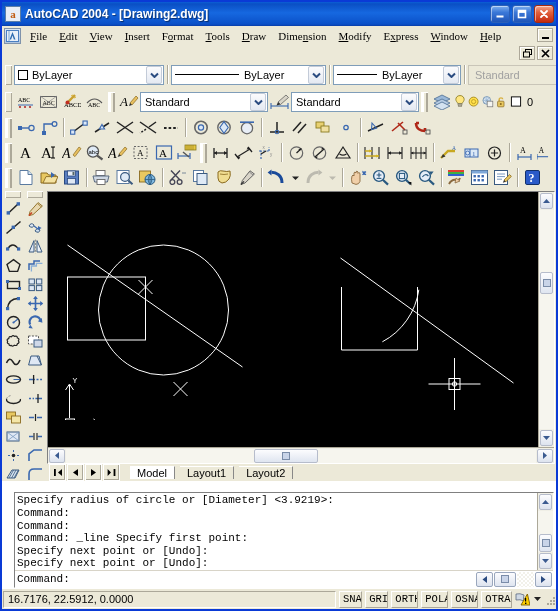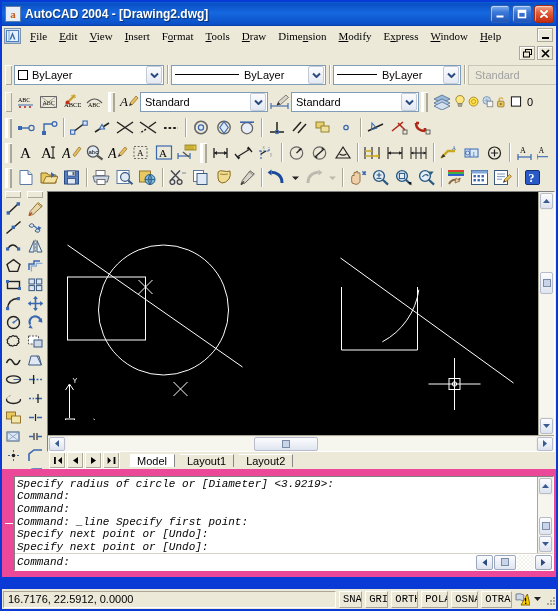--- a/index.html
+++ b/index.html
@@ -249,23 +249,22 @@
   .tab.active { background:#fff; font-weight:normal; z-index:2; border-top:1px solid #fff; }
   .tabslash { width:6px; background:#ece9d8; position:relative; }
   .tabslash:after {
     content:""; position:absolute; left:0; top:0; bottom:0; width:100%;
     background:linear-gradient(to top right, #ece9d8 48%, #888 48%, #888 54%, #ece9d8 54%);
   }
 
   
   .cmdwrap {
     flex:0 0 108px; height:108px;
-    background:#ec4899; display:flex; align-items:center;
+    background:#ffffff; display:flex; align-items:flex-end;
     padding:2px 2px 1px 1px;
-    font-style:italic;
   }
   .cmdgrip {
     width:8px; flex:0 0 8px; margin:2px 1px 2px 2px;
     border-left:1px solid #fff; border-top:1px solid #fff;
     box-shadow:inset -1px 0 0 #aca899, inset 0 -1px 0 #aca899;
   }
   .cmdbox {
     flex:1 1 auto; display:flex; flex-direction:column;
     border:1px solid #808080; border-right-color:#fff; border-bottom-color:#fff;
     background:#fff;
@@ -302,21 +301,21 @@
     border:1px solid #9aa7bd; border-radius:2px;
     display:flex; align-items:center; justify-content:center; margin-right:1px;
   }
   .cmdlast .htrack { width:17px; height:15px; background:
     repeating-conic-gradient(#f2f1ea 0% 25%, #ffffff 0% 50%) 0 0/4px 4px; margin-right:1px; }
 
   
   .statusbar {
     flex:0 0 20px; height:20px;
     background:#ece9d8;
-    display:flex; align-items:center; padding:0 1px;margin-top:12px;
+    display:flex; align-items:center; padding:0 1px;
   }
   .coords {
     flex:0 0 333px; height:17px;
     border:1px solid #aca899; border-right-color:#fff; border-bottom-color:#fff;
     display:flex; align-items:center; padding-left:4px;
     font-size:11px; color:#000; background:#ece9d8;
   }
   .stbtn {
     height:17px; margin-left:3px;
     padding:0 3px;

